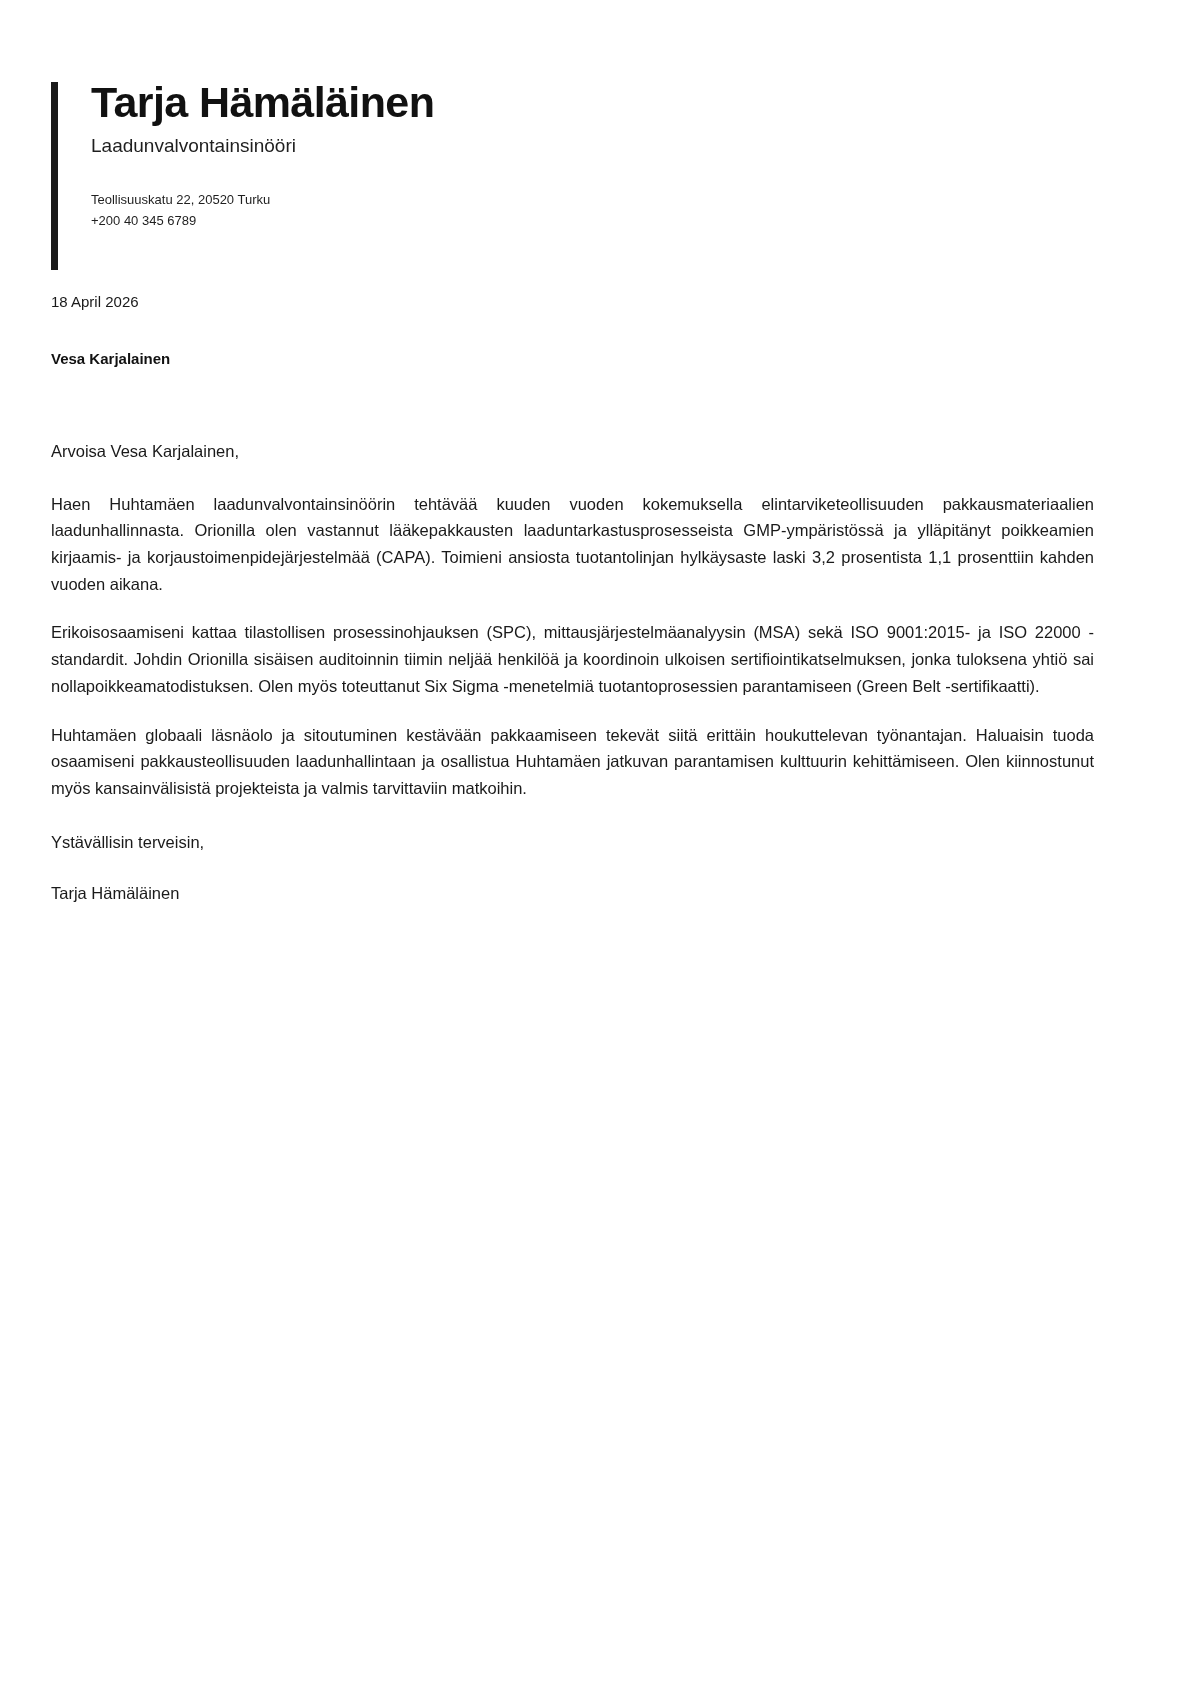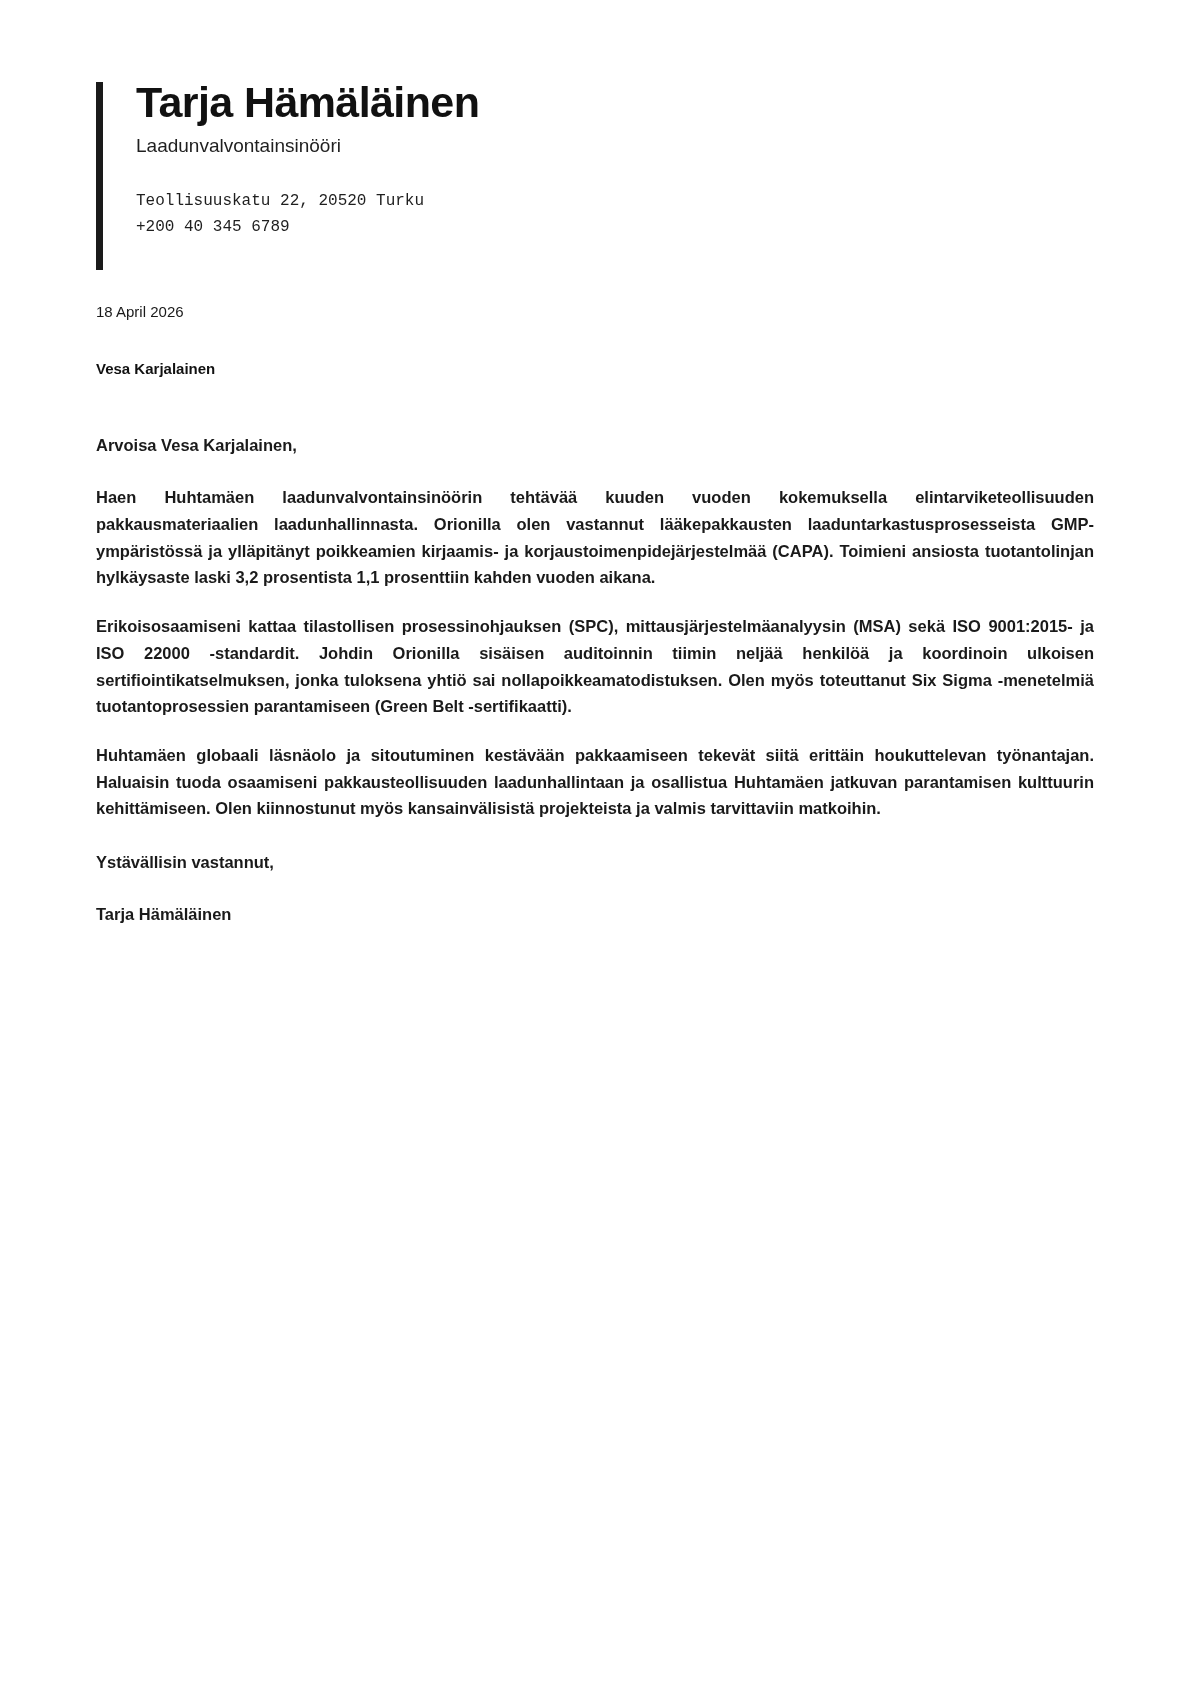--- a/index.html
+++ b/index.html
@@ -13,21 +13,21 @@
     font-family: "Liberation Sans", sans-serif;
     color: #1a1a1a;
     -webkit-font-smoothing: antialiased;
   }
 
   .page {
     position: relative;
     width: 1190px;
     height: 1683px;
     box-sizing: border-box;
-    padding: 70px 96px 80px 96px;
+    padding: 70px 96px 80px 51px;
     background: #ffffff;
   }
 
   
   .header {
     position: relative;
     padding-left: 40px;
     margin-top: 8px;
     margin-bottom: 62px;
   }
@@ -48,24 +48,23 @@
     color: #111111;
   }
   .job-title {
     font-size: 19px;
     font-weight: 400;
     color: #1f1f1f;
     line-height: 1.3;
     margin: 0 0 30px 0;
   }
   .contact-line {
-    font-size: 16px;
+    font-size: 13px;
     line-height: 1.62;
     color: #1f1f1f;
-    font-family: Liberation Mono, monospace;
   }
 
   
   .letter-date {
     font-size: 15px;
     color: #1a1a1a;
     margin-bottom: 40px;
   }
   .recipient-name {
     font-size: 15px;
@@ -74,22 +73,21 @@
     margin-bottom: 22px;
   }
   .recipient-company {
     font-size: 15px;
     font-weight: 400;
     color: #1f1f1f;
   }
 
   
   .body-block {
-    margin-top: 56px;
-    font-weight: bold;
+    margin-top: 72px;
   }
   .salutation {
     font-size: 16.5px;
     line-height: 1.55;
     margin-bottom: 26px;
     color: #1a1a1a;
   }
   .para {
     font-size: 16.5px;
     line-height: 1.62;
@@ -132,17 +130,17 @@
     <div class="recipient-name">Vesa Karjalainen</div>
   </div>
 
   <div class="body-block">
     <div class="salutation">Arvoisa Vesa Karjalainen,</div>
 
     <p class="para">Haen Huhtamäen laadunvalvontainsinöörin tehtävää kuuden vuoden kokemuksella elintarviketeollisuuden pakkausmateriaalien laadunhallinnasta. Orionilla olen vastannut lääkepakkausten laaduntarkastusprosesseista GMP-ympäristössä ja ylläpitänyt poikkeamien kirjaamis- ja korjaustoimenpidejärjestelmää (CAPA). Toimieni ansiosta tuotantolinjan hylkäysaste laski 3,2 prosentista 1,1 prosenttiin kahden vuoden aikana.</p>
     <p class="para">Erikoisosaamiseni kattaa tilastollisen prosessinohjauksen (SPC), mittausjärjestelmäanalyysin (MSA) sekä ISO 9001:2015- ja ISO 22000 -standardit. Johdin Orionilla sisäisen auditoinnin tiimin neljää henkilöä ja koordinoin ulkoisen sertifiointikatselmuksen, jonka tuloksena yhtiö sai nollapoikkeamatodistuksen. Olen myös toteuttanut Six Sigma -menetelmiä tuotantoprosessien parantamiseen (Green Belt -sertifikaatti).</p>
     <p class="para">Huhtamäen globaali läsnäolo ja sitoutuminen kestävään pakkaamiseen tekevät siitä erittäin houkuttelevan työnantajan. Haluaisin tuoda osaamiseni pakkausteollisuuden laadunhallintaan ja osallistua Huhtamäen jatkuvan parantamisen kulttuurin kehittämiseen. Olen kiinnostunut myös kansainvälisistä projekteista ja valmis tarvittaviin matkoihin.</p>
 
-    <div class="closing">Ystävällisin vastannut,</div>
+    <div class="closing">Ystävällisin terveisin,</div>
     <div class="signature">Tarja Hämäläinen</div>
   </div>
 
 </div>
 
 </body></html>

